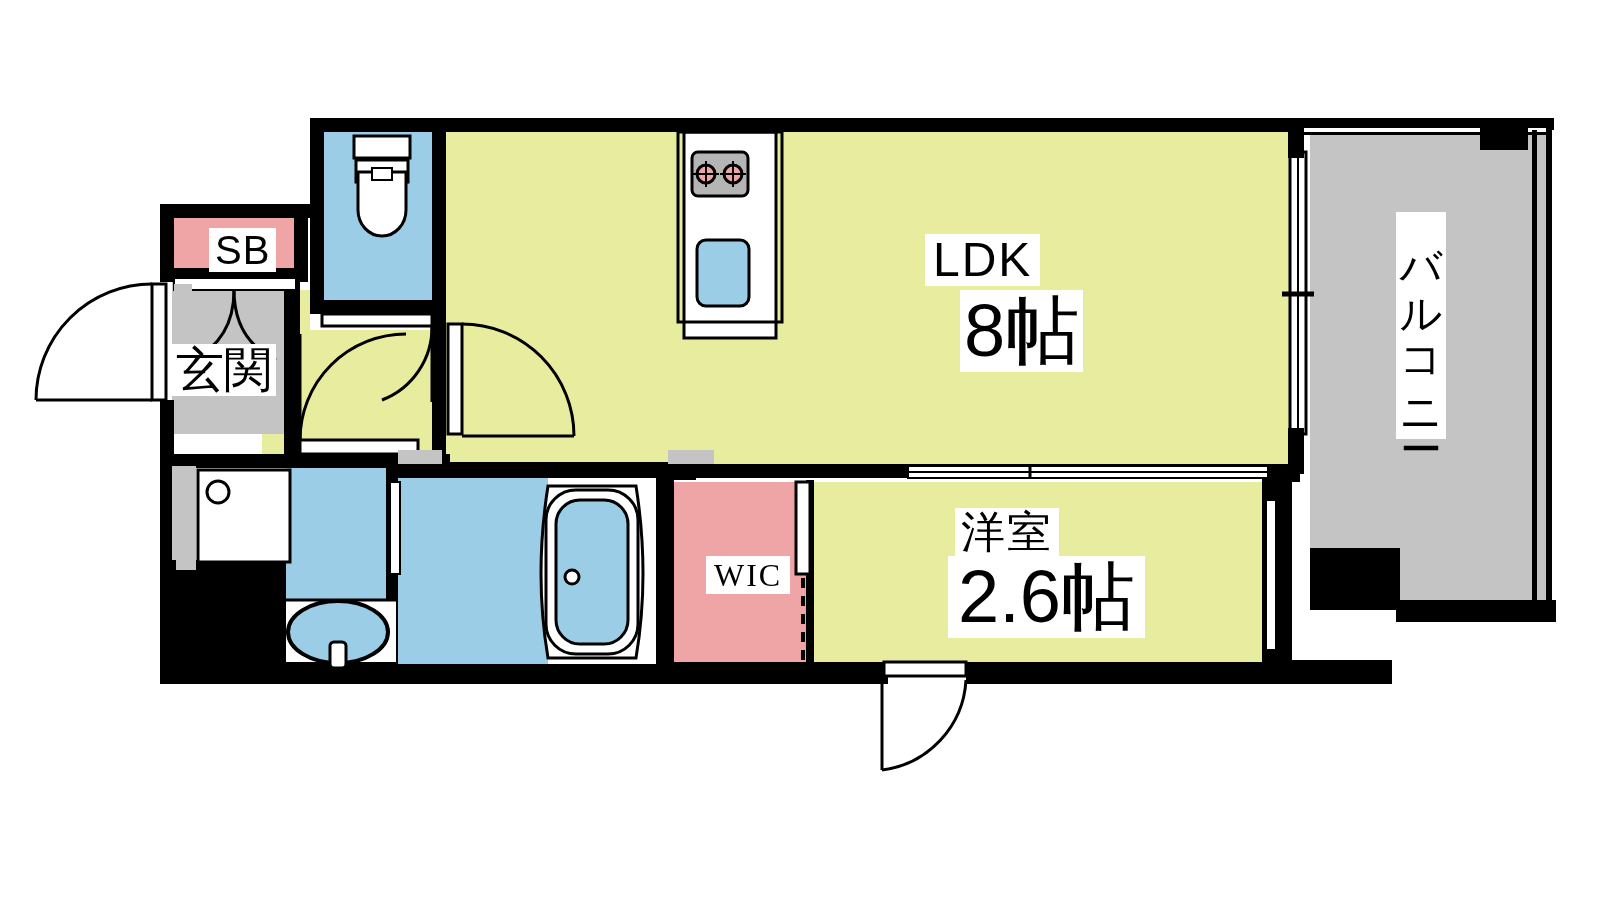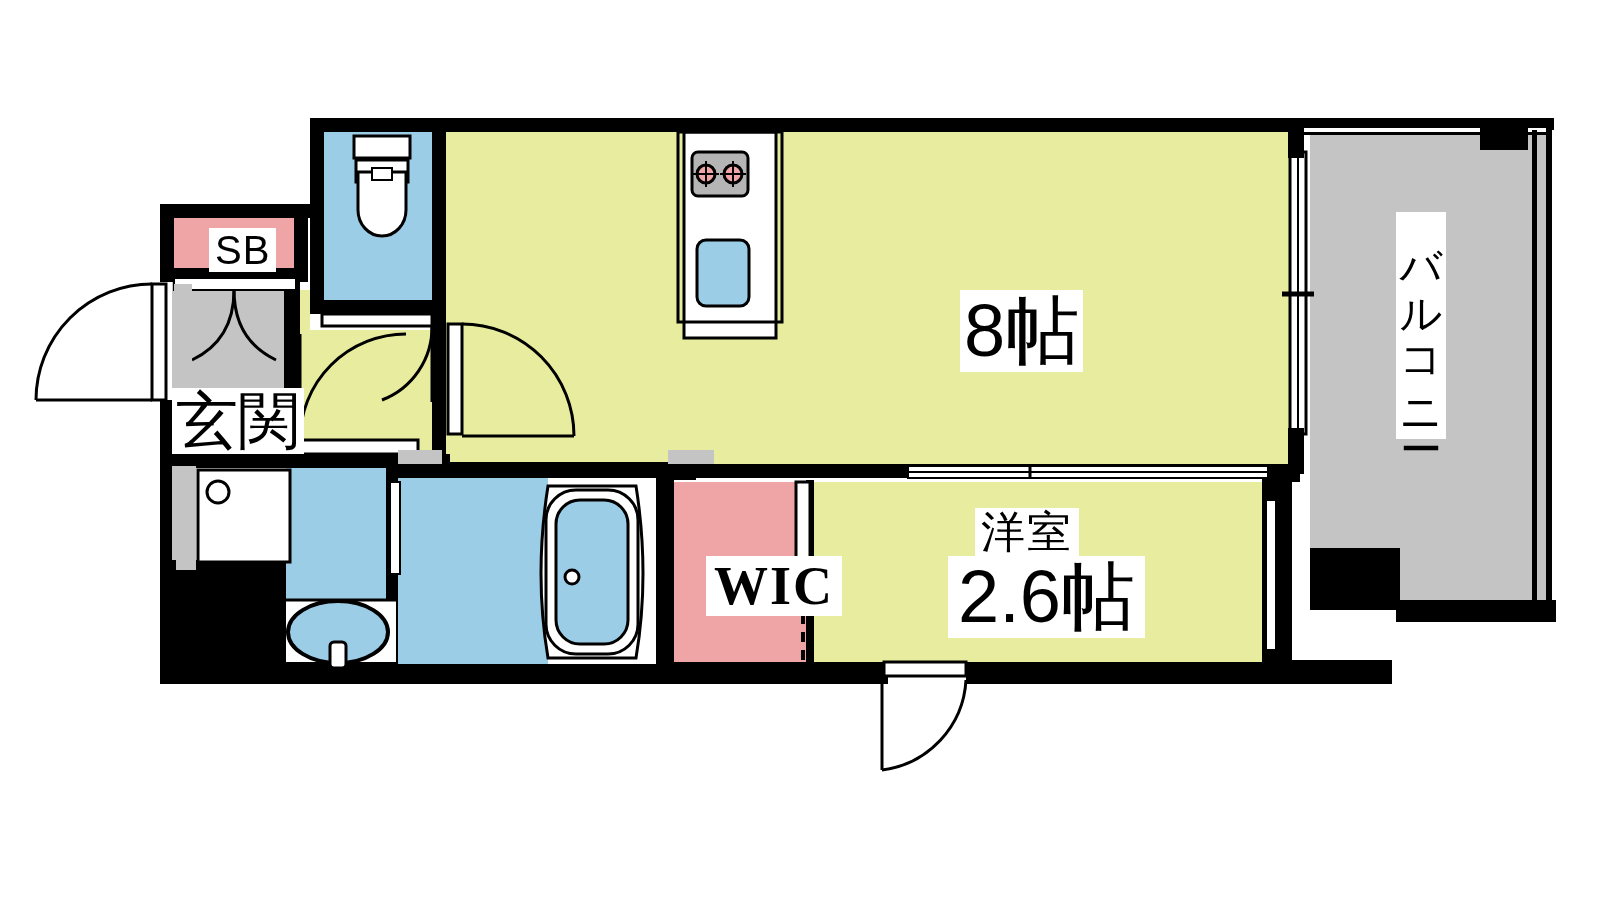--- a/index.html
+++ b/index.html
@@ -3,24 +3,24 @@
 <meta charset="utf-8">
 <style>
   html,body{margin:0;padding:0;background:#ffffff;}
   body{width:1600px;height:900px;overflow:hidden;
        font-family:"Liberation Sans","DejaVu Sans",sans-serif;}
   #stage{position:relative;width:1600px;height:861px;background:#fff;}
   svg{display:block;}
   .lbl{position:absolute;background:#ffffff;color:#000;line-height:1;
        white-space:nowrap;font-family:"Liberation Sans","DejaVu Sans",sans-serif;}
   .lbl-sb{font-size:40px;font-weight:400;letter-spacing:1px;}
-  .lbl-genkan{font-size:62px;font-weight:400;margin-top:44px;}
+  .lbl-genkan{font-size:48px;font-weight:400;}
   .lbl-ldk{font-size:48px;font-weight:400;letter-spacing:2px;}
   .lbl-ldk-area{font-size:74px;font-weight:400;}
-  .lbl-wic{font-size:54px;font-weight:700;letter-spacing:2px;
+  .lbl-wic{font-size:32px;font-weight:400;letter-spacing:2px;
            font-family:"Liberation Serif","DejaVu Serif",serif;}
   .lbl-yoshitsu{font-size:44px;font-weight:400;letter-spacing:2px;}
   .lbl-yoshitsu-area{font-size:74px;font-weight:400;}
   .lbl-balcony{font-size:42px;font-weight:400;writing-mode:vertical-rl;
                text-orientation:upright;letter-spacing:4px;}
 </style>
 </head>
 <body>
 
 <div id="stage">
@@ -234,24 +234,25 @@
     <g>
       <rect x="1266" y="500" width="10" height="150" fill="#ffffff" stroke="#000" stroke-width="2"></rect>
     </g>
 
   </svg>
 
   <div class="lbl lbl-sb" style="left:209px; top:228px; padding:2px 6px;">SB</div>
 
   <div class="lbl lbl-genkan" style="left:172px; top:344px; padding:2px 4px;">玄関</div>
 
+  <div class="lbl lbl-ldk" style="left:925px; top:234px; padding:2px 8px;">LDK</div>
 
   <div class="lbl lbl-ldk-area" style="left:960px; top:290px; padding:4px 4px;">8帖</div>
 
   <div class="lbl lbl-wic" style="left:706px; top:556px; padding:3px 8px;">WIC</div>
 
-  <div class="lbl lbl-yoshitsu" style="left:955px; top:508px; padding:2px 6px;margin-left:20px;">洋室</div>
+  <div class="lbl lbl-yoshitsu" style="left:955px; top:508px; padding:2px 6px;">洋室</div>
 
   <div class="lbl lbl-yoshitsu-area" style="left:948px; top:556px; padding:4px 10px;text-align:right;">2.6帖</div>
 
   <div class="lbl lbl-balcony" style="left:1396px; top:212px; padding:8px 4px;">バルコニー</div>
 
 </div>
 
 </body></html>

